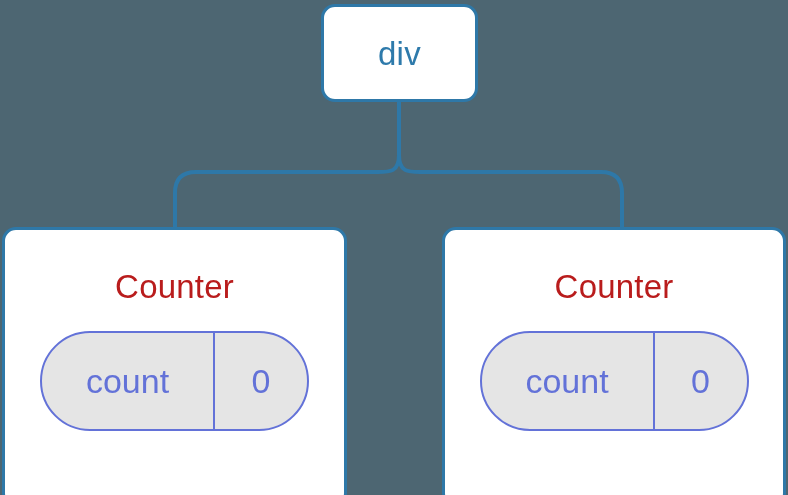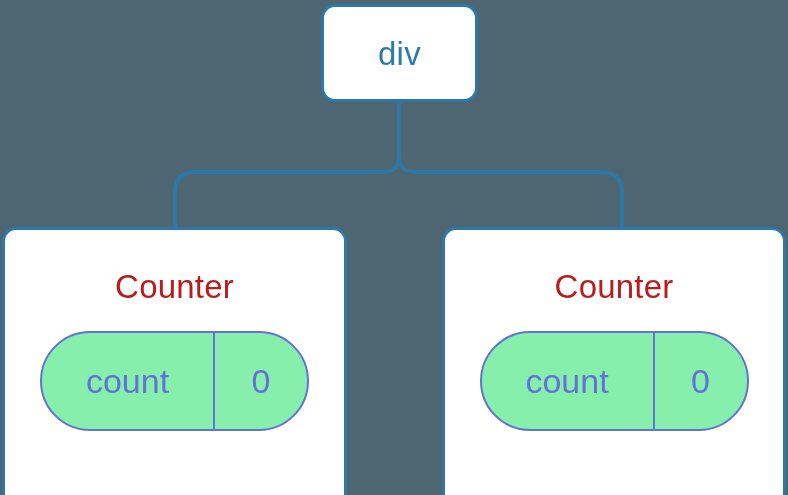--- a/index.html
+++ b/index.html
@@ -80,21 +80,21 @@
   }
 
   
   .state-pill {
     display: flex;
     align-items: stretch;
     height: 100px;
     border: 2px solid #6372d8;
     border-radius: 50px;
     box-sizing: border-box;
-    background: #86efac;
+    background: #e5e5e5;
   }
   .state-key,
   .state-value {
     display: flex;
     align-items: center;
     justify-content: center;
     color: #6372d8;
     font-size: 34px;
     line-height: 1;
   }

